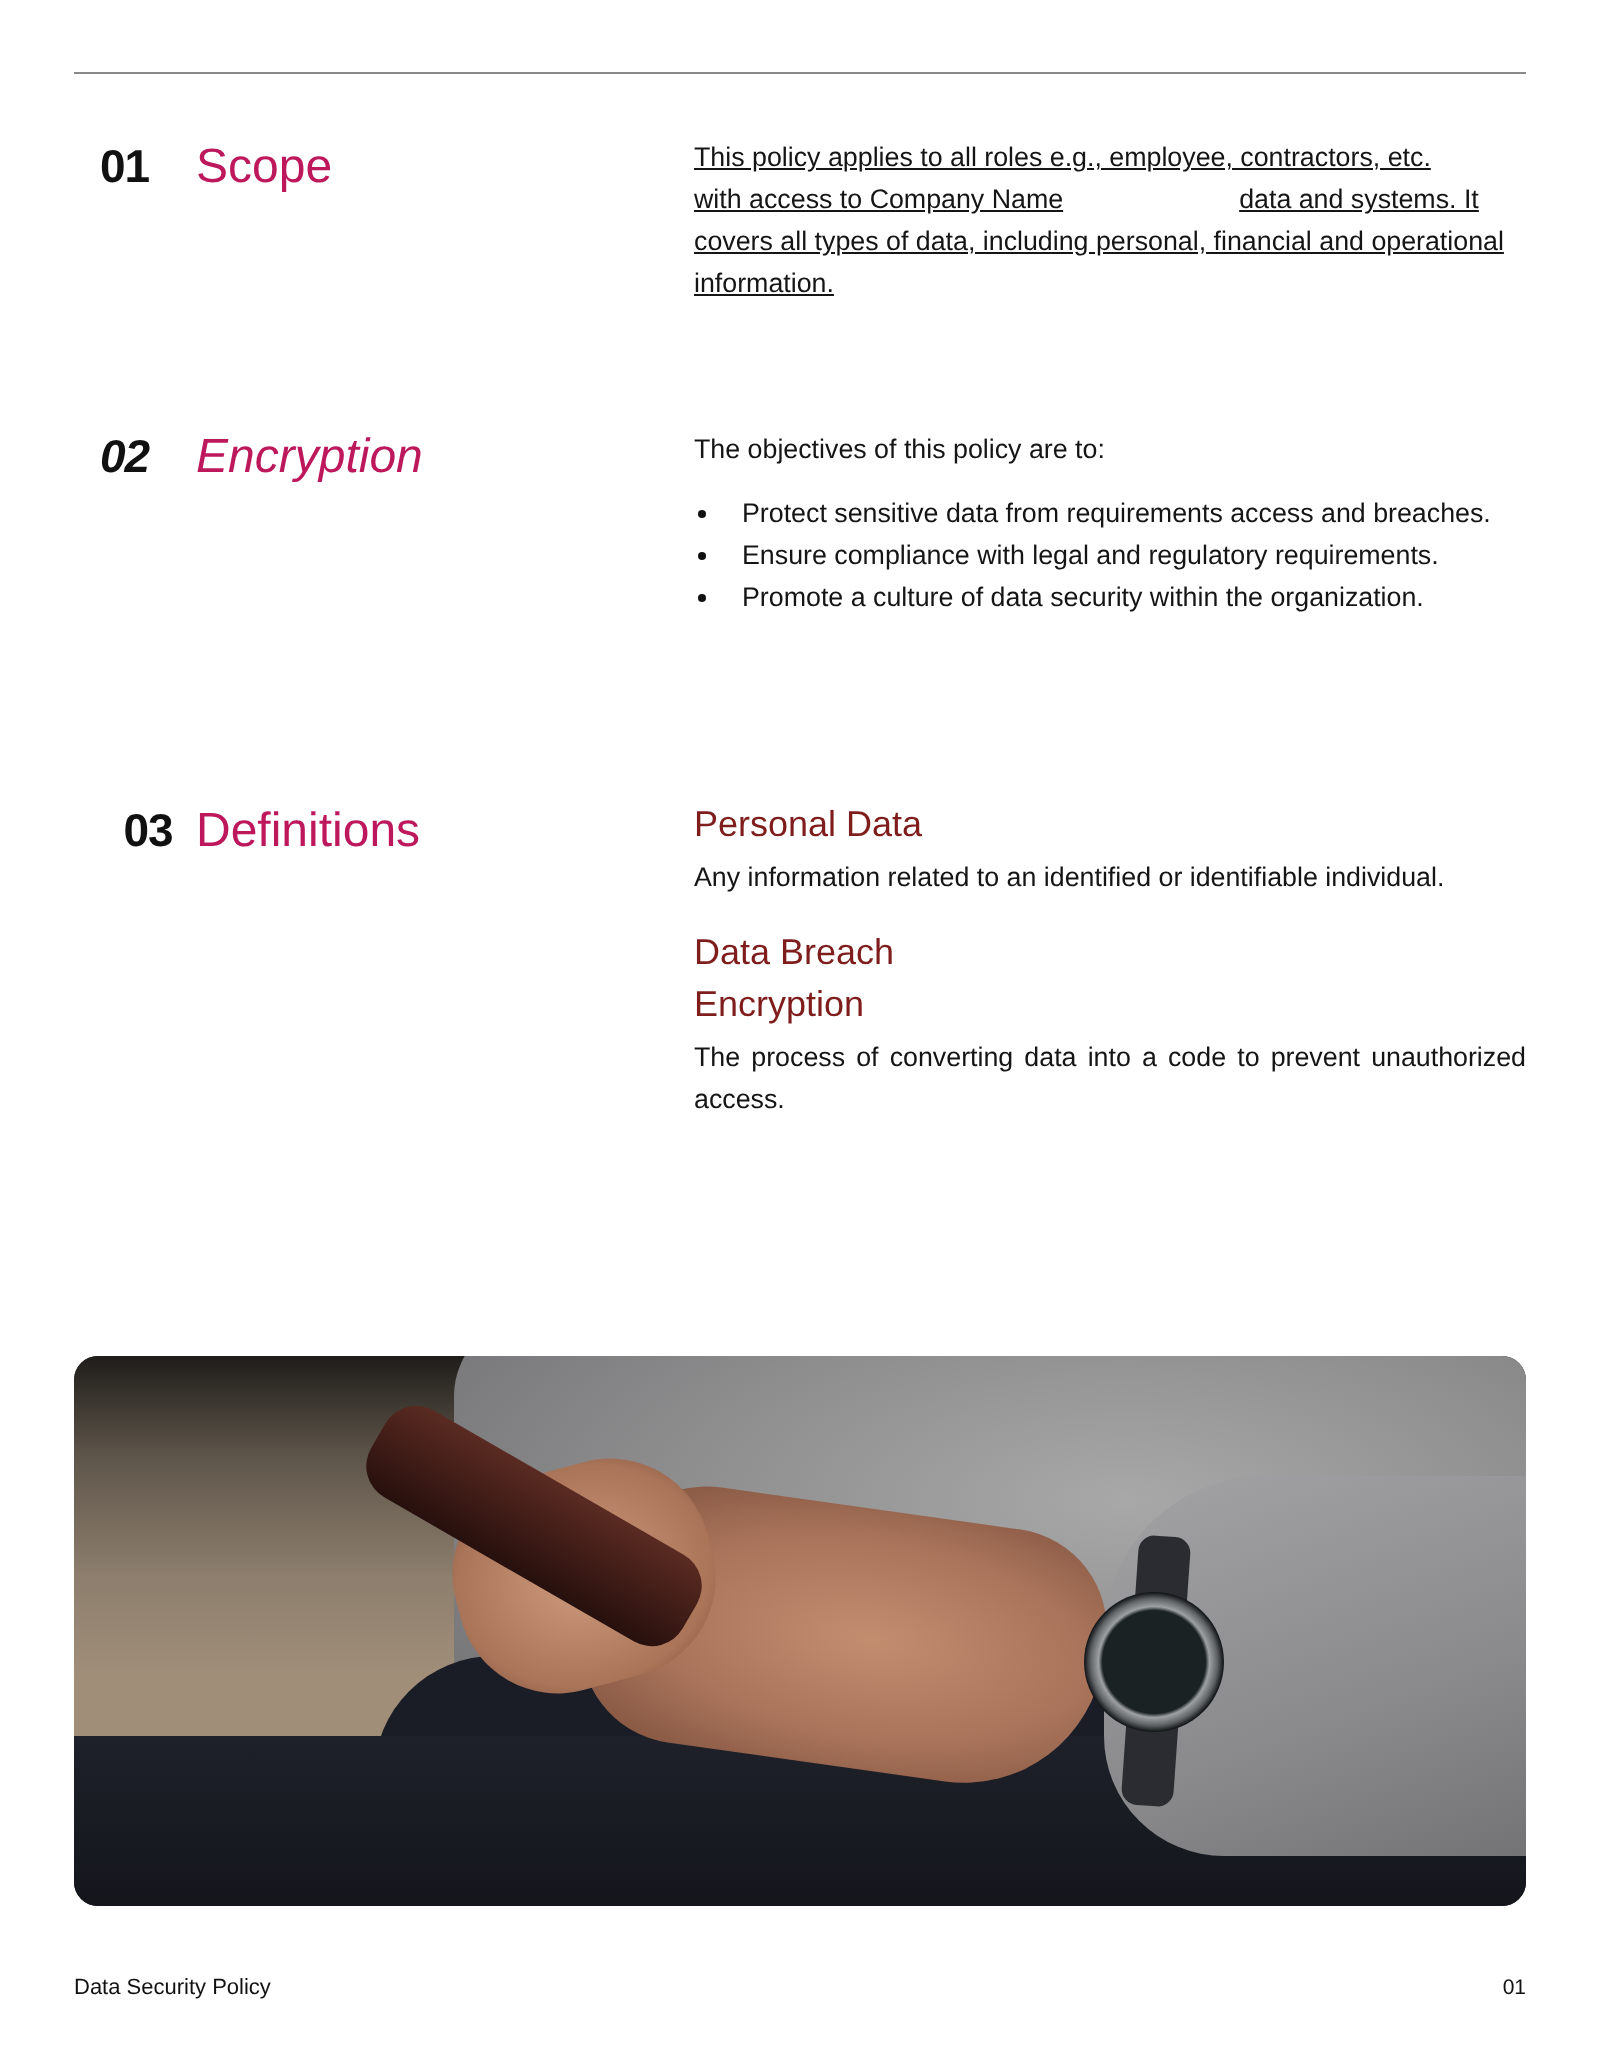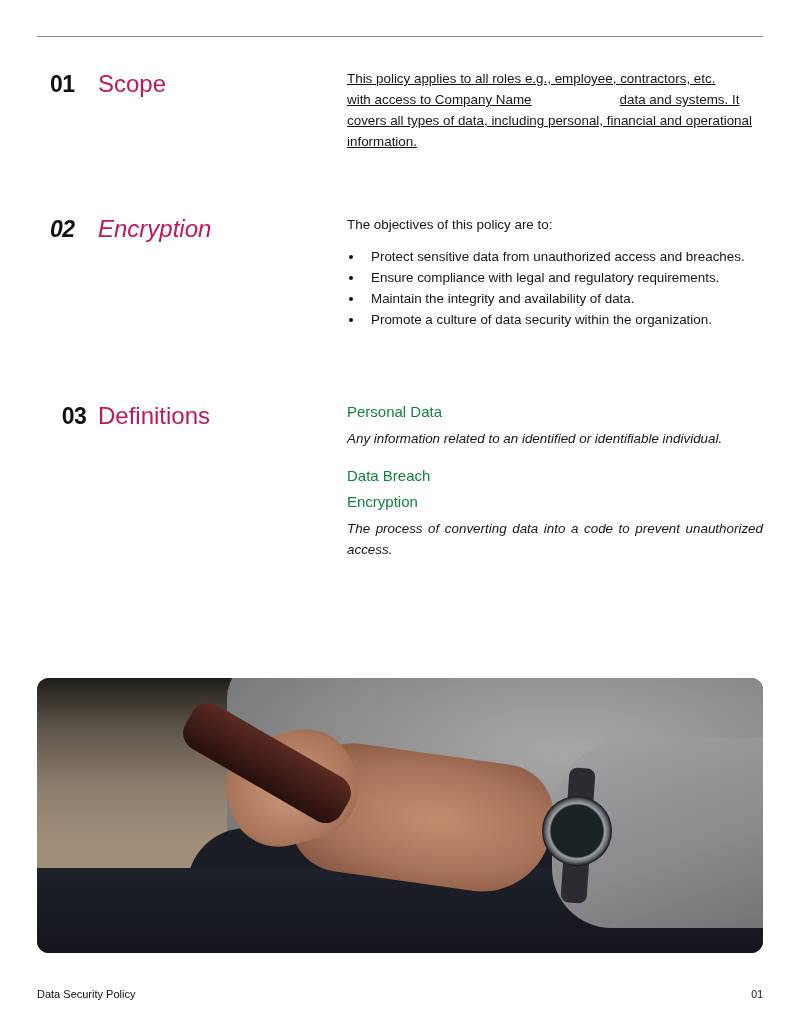--- a/index.html
+++ b/index.html
@@ -16,22 +16,22 @@
     .sec-body { position: absolute; left: 310px; width: 416px; font-size: 13.4px; line-height: 21px; color: #151515; }
 
     .scope-line { white-space: nowrap; }
     .company-gap { display: inline-block; width: 88px; }
 
     .intro { margin-bottom: 11px; }
     ul.bullets { list-style: none; }
     ul.bullets li { position: relative; padding-left: 24px; }
     ul.bullets li::before { content: ""; position: absolute; left: 2px; top: 9px; width: 4px; height: 4px; border-radius: 50%; background: #111; }
 
-    .def-term { font-size: 15px; font-weight: 400; color: #15803d; line-height: 20px; margin-bottom: 6px; }
-    .def-text { margin-bottom: 17px; text-align: justify; font-style: italic; }
+    .def-term { font-size: 18px; font-weight: 400; color: #7f1d1d; line-height: 20px; margin-bottom: 6px; }
+    .def-text { margin-bottom: 17px; text-align: justify; }
 
     .photo { position: absolute; left: 37px; top: 678px; width: 726px; height: 275px; border-radius: 12px; overflow: hidden;
       background: linear-gradient(180deg, #2a2723 0%, #6f6456 35%, #8a7a68 60%, #1c1f27 72%, #171a22 100%); }
     .photo-bg-left { position: absolute; left: 0; top: 0; width: 220px; height: 200px; background: linear-gradient(180deg, #1f1d1a 0%, #5e554a 25%, #8d7e6d 55%, #a08e79 80%); }
     .hoodie { position: absolute; left: 190px; top: -20px; width: 560px; height: 230px; border-radius: 40px 0 0 60px;
       background: radial-gradient(ellipse at 60% 40%, #a8a8a8 0%, #8f8f90 45%, #6d6d70 100%); }
     .sleeve { position: absolute; left: 515px; top: 60px; width: 230px; height: 190px; border-radius: 80px 20px 0 60px;
       background: linear-gradient(160deg, #a3a3a5 0%, #8a8a8d 60%, #727275 100%); }
     .pants { position: absolute; left: 0; top: 190px; width: 726px; height: 90px; background: linear-gradient(180deg, #1e2129 0%, #13151b 100%); }
     .pants-top { position: absolute; left: 150px; top: 150px; width: 420px; height: 80px; border-radius: 60px 60px 0 0; background: #1a1d25; }
@@ -69,23 +69,22 @@
 </div>
 
 <div class="section" style="top:212px;">
   <div class="sec-head" style="top:3px;font-style:italic;">
     <span class="sec-num">02</span>
     <span class="sec-title">Encryption</span>
   </div>
   <div class="sec-body" style="top:2px;">
     <div class="intro">The objectives of this policy are to:</div>
     <ul class="bullets">
-      <li>Protect sensitive data from unauthorized access and breaches.</li>
+      <li>Protect sensitive data from requirements access and breaches.</li>
       <li>Ensure compliance with legal and regulatory requirements.</li>
-      <li>Maintain the integrity and availability of data.</li>
       <li>Promote a culture of data security within the organization.</li>
     </ul>
   </div>
 </div>
 
 <div class="section" style="top:400px;">
   <div class="sec-head" style="top:2px;text-align:center;">
     <span class="sec-num">03</span>
     <span class="sec-title">Definitions</span>
   </div>

